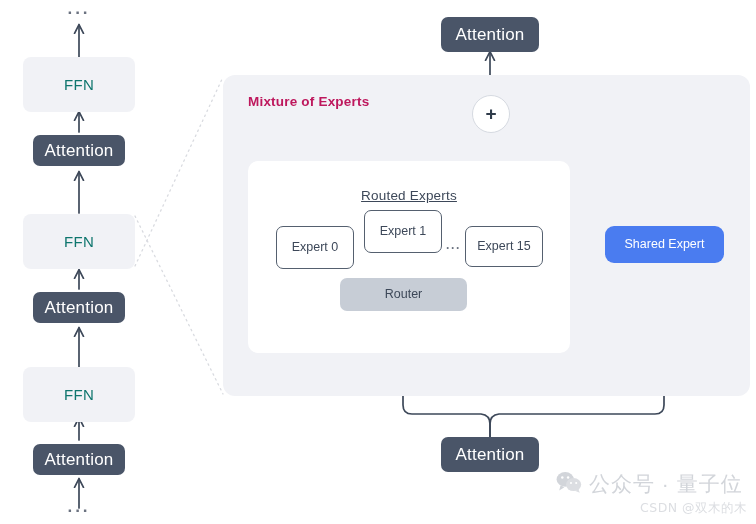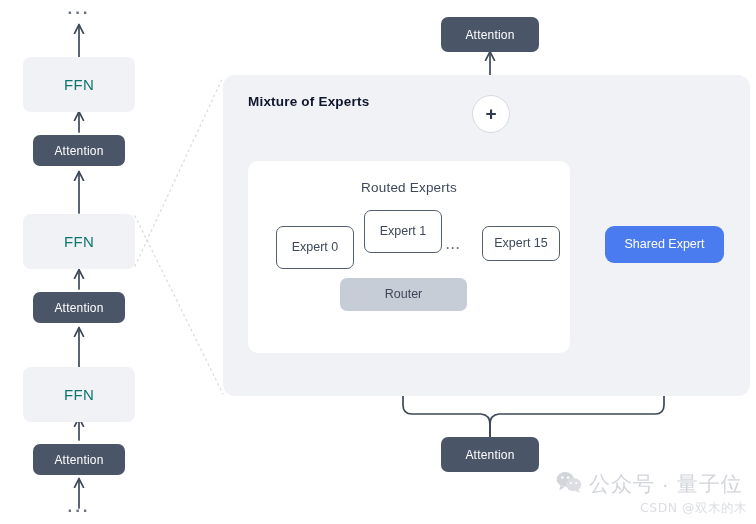--- a/index.html
+++ b/index.html
@@ -18,30 +18,30 @@
 
   
   .ffn-box{
     background:#f1f2f6;border-radius:8px;
   }
   .ffn-box .lbl{color:#0f766e;font-size:15px;letter-spacing:.3px;}
 
   .attn-box{
     background:#4a5568;border-radius:7px;
   }
-  .attn-box .lbl{color:#ffffff;font-size:12px;letter-spacing:.2px;}
+  .attn-box .lbl{color:#ffffff;font-size:17px;letter-spacing:.2px;}
 
   .ellipsis{color:#6b7280;font-size:17px;letter-spacing:2px;font-weight:700;}
 
   
   .moe-panel{
     position:absolute;background:#f1f2f6;border-radius:12px;
   }
   .moe-title{
-    position:absolute;color:#0f172a;font-size:13.5px;font-weight:700;letter-spacing:.2px;
+    position:absolute;color:#be185d;font-size:13.5px;font-weight:700;letter-spacing:.2px;
   }
   .routed-card{
     position:absolute;background:#ffffff;border-radius:10px;
   }
   .routed-title{
     position:absolute;color:#3d4859;font-size:13.5px;letter-spacing:.2px;text-align:center;
   }
   .expert-box{
     position:absolute;background:#ffffff;border:1.2px solid #55606f;border-radius:7px;
     display:flex;align-items:center;justify-content:center;box-sizing:border-box;
@@ -124,30 +124,30 @@
       <line x1="490" y1="95" x2="490" y2="52" marker-end="url(#arrow)"></line>
     </g>
   </svg>
 
   <div class="moe-panel" style="left:223px;top:75px;width:527px;height:321px;"></div>
 
   <div class="moe-title" style="left:248px;top:94px;">Mixture of Experts</div>
 
   <div class="routed-card" style="left:248px;top:161px;width:322px;height:192px;"></div>
 
-  <div class="routed-title" style="left:248px;top:180px;width:322px;">Routed Experts</div>
+  <div class="routed-title" style="left:248px;top:188px;width:322px;text-decoration:underline;">Routed Experts</div>
 
   <div class="expert-box" style="left:276px;top:226px;width:78px;height:43px;">
     <span class="lbl">Expert 0</span>
   </div>
   <div class="expert-box" style="left:364px;top:210px;width:78px;height:43px;">
     <span class="lbl">Expert 1</span>
   </div>
   <div class="expert-dots" style="left:446px;top:241px;">···</div>
-  <div class="expert-box" style="left:482px;top:226px;width:78px;height:35px;">
+  <div class="expert-box" style="left:465px;top:226px;width:78px;height:41px;">
     <span class="lbl">Expert 15</span>
   </div>
 
   <div class="router-box" style="left:340px;top:278px;width:127px;height:33px;">
     <span class="lbl">Router</span>
   </div>
 
   <div class="shared-box" style="left:605px;top:226px;width:119px;height:37px;">
     <span class="lbl">Shared Expert</span>
   </div>

